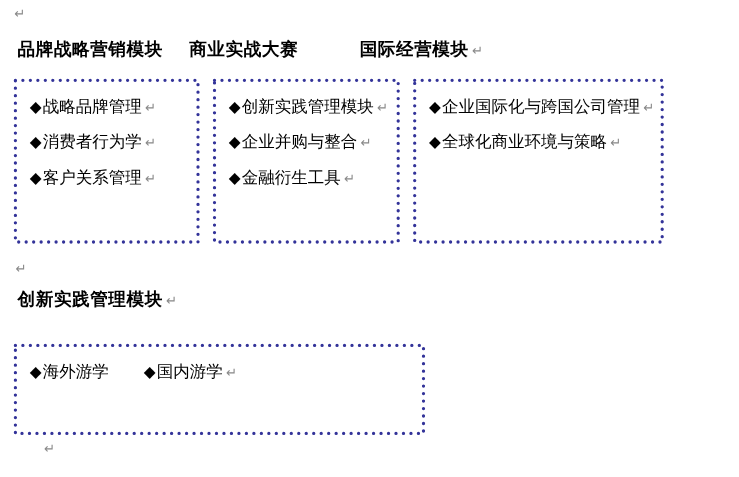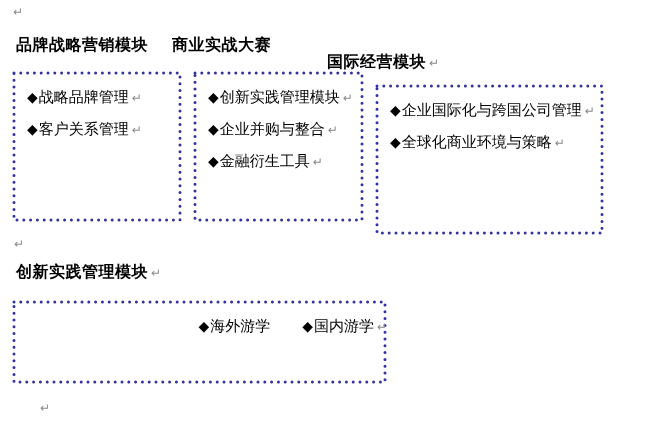--- a/index.html
+++ b/index.html
@@ -67,62 +67,63 @@
 </style>
 </head>
 <body>
 
 <div class="page">
 
   <span class="pmark" style="left:13px;top:5px;">↵</span>
 
   <span class="heading" style="left:16px;top:35px;">品牌战略营销模块</span>
   <span class="heading" style="left:172px;top:35px;">商业实战大赛</span>
-  <span class="heading" style="left:327px;top:35px;margin-top:17px;">
+  <span class="heading" style="left:327px;top:35px;">
     <span>国际经营模块</span><span class="pilcrow">↵</span>
   </span>
 
   <div class="box" style="left:12px;top:71px;width:170px;height:151px;">
     <svg class="dots">
         <rect class="dotrect"></rect>
       </svg>
     <div class="box-list">
       <div class="line"><span class="bullet">◆</span><span>战略品牌管理</span><span class="pilcrow">↵</span></div>
+      <div class="line"><span class="bullet">◆</span><span>消费者行为学</span><span class="pilcrow">↵</span></div>
       <div class="line"><span class="bullet">◆</span><span>客户关系管理</span><span class="pilcrow">↵</span></div>
     </div>
   </div>
 
   <div class="box" style="left:193px;top:71px;width:171px;height:151px;">
     <svg class="dots">
         <rect class="dotrect"></rect>
       </svg>
     <div class="box-list">
       <div class="line"><span class="bullet">◆</span><span>创新实践管理模块</span><span class="pilcrow">↵</span></div>
       <div class="line"><span class="bullet">◆</span><span>企业并购与整合</span><span class="pilcrow">↵</span></div>
       <div class="line"><span class="bullet">◆</span><span>金融衍生工具</span><span class="pilcrow">↵</span></div>
     </div>
   </div>
 
-  <div class="box" style="left:375px;top:84px;width:229px;height:151px;">
+  <div class="box" style="left:375px;top:71px;width:229px;height:151px;">
     <svg class="dots">
         <rect class="dotrect"></rect>
       </svg>
     <div class="box-list">
       <div class="line"><span class="bullet">◆</span><span>企业国际化与跨国公司管理</span><span class="pilcrow">↵</span></div>
       <div class="line"><span class="bullet">◆</span><span>全球化商业环境与策略</span><span class="pilcrow">↵</span></div>
     </div>
   </div>
 
   <span class="pmark" style="left:14px;top:237px;">↵</span>
 
   <span class="heading" style="left:16px;top:262px;">
     <span>创新实践管理模块</span><span class="pilcrow">↵</span>
   </span>
 
-  <div class="box" style="left:12px;top:300px;width:375px;height:84px;text-align:right;">
+  <div class="box" style="left:12px;top:312px;width:375px;height:84px;">
     <svg class="dots">
         <rect class="dotrect"></rect>
       </svg>
     <div class="box-list">
       <div class="line">
         <span class="bullet">◆</span><span>海外游学</span><span class="bullet pair-gap-lg">◆</span><span>国内游学</span><span class="pilcrow">↵</span>
       </div>
     </div>
   </div>
 

